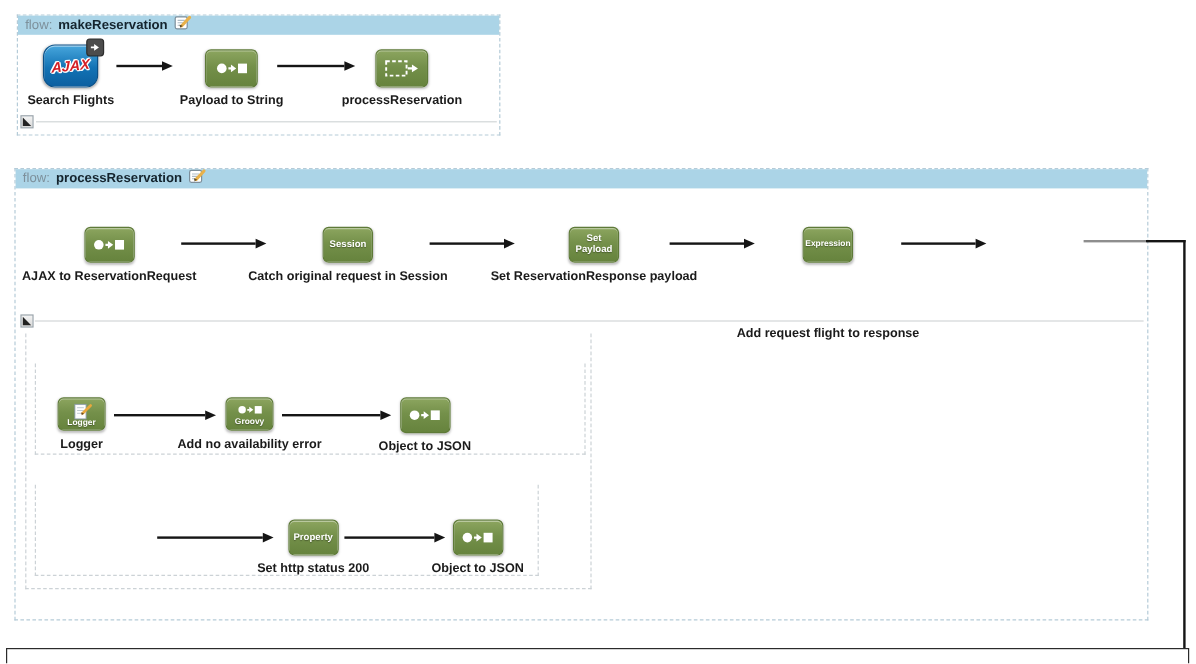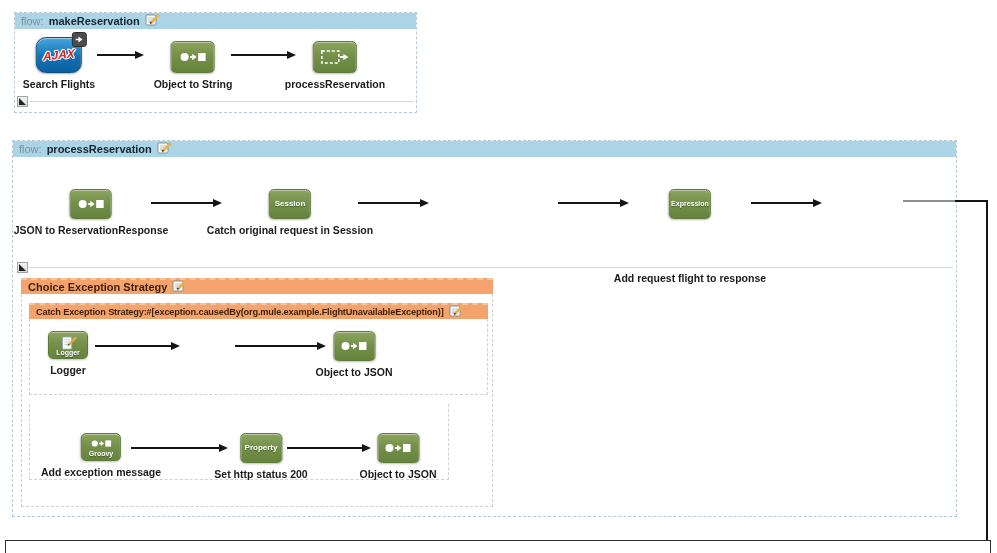--- a/index.html
+++ b/index.html
@@ -91,21 +91,21 @@
 
     <div class="comp" style="left:178px;top:28px;">
       <div class="icon green big">
         <svg width="27" height="14" viewBox="0 0 27 14">
             <circle cx="5" cy="7" r="4" fill="#fff"></circle>
             <path d="M10.5 7 H13" stroke="#fff" stroke-width="1.8"></path>
             <path d="M12.6 3.8 L17 7 L12.6 10.2 Z" fill="#fff"></path>
             <rect x="18.5" y="3" width="7.5" height="8" fill="#fff"></rect>
           </svg>
       </div>
-      <div class="lbl">Object to String</div>
+      <div class="lbl">Payload to String</div>
     </div>
 
     <div class="arrow" style="left:216px;top:41px;width:56px;"></div>
 
     <div class="comp" style="left:320px;top:28px;">
       <div class="icon green big">
         <svg width="32" height="20" viewBox="0 0 32 20">
             <rect x="3" y="4" width="17" height="12" fill="none" stroke="#fff" stroke-width="1.6" stroke-dasharray="3 2"></rect>
             <path d="M21 10 h4" stroke="#fff" stroke-width="1.8"></path>
             <path d="M24.5 6.8 L29.5 10 L24.5 13.2 Z" fill="#fff"></path>
@@ -136,34 +136,40 @@
 
     <div class="comp" style="left:78px;top:48px;">
       <div class="icon green">
         <svg width="27" height="14" viewBox="0 0 27 14">
             <circle cx="5" cy="7" r="4" fill="#fff"></circle>
             <path d="M10.5 7 H13" stroke="#fff" stroke-width="1.8"></path>
             <path d="M12.6 3.8 L17 7 L12.6 10.2 Z" fill="#fff"></path>
             <rect x="18.5" y="3" width="7.5" height="8" fill="#fff"></rect>
           </svg>
       </div>
-      <div class="lbl">JSON to ReservationResponse</div>
+      <div class="lbl">AJAX to ReservationRequest</div>
     </div>
 
     <div class="arrow" style="left:138px;top:61px;width:62px;"></div>
 
     <div class="comp" style="left:277px;top:48px;justify-content:flex-end;">
       <div class="icon green">
         <span class="badge-txt">Session</span>
       </div>
       <div class="lbl">Catch original request in Session</div>
     </div>
 
     <div class="arrow" style="left:345px;top:61px;width:62px;"></div>
 
+    <div class="comp" style="left:482px;top:48px;">
+      <div class="icon green">
+        <span class="badge-txt wrap">Set Payload</span>
+      </div>
+      <div class="lbl">Set ReservationResponse payload</div>
+    </div>
 
     <div class="arrow" style="left:545px;top:61px;width:62px;"></div>
 
     <div class="comp" style="left:677px;top:48px;gap:48px;">
       <div class="icon green">
         <span class="badge-txt" style="font-size:7px;">Expression</span>
       </div>
       <div class="lbl">Add request flight to response</div>
     </div>
 
@@ -171,89 +177,71 @@
 
 
     <div class="collapse" style="left:4px;top:121px;">
         <svg width="9" height="9" viewBox="0 0 9 9">
           <path d="M1 1 L1 8 L8 8 Z" fill="#222"></path>
         </svg>
       </div>
     <div class="sep" style="left:16px;top:126px;width:924px;"></div>
 
     <div class="es-group" style="left:8px;top:137px;width:472px;height:231px;">
-      <div class="es-hdr">
-        <span class="es-title">Choice Exception Strategy</span>
-        <span><svg width="15" height="13" viewBox="0 0 15 13">
-              <rect x="1" y="2" width="10" height="10" rx="1.5" fill="#fff" stroke="#7d8f9b"></rect>
-              <path d="M3 5h6 M3 7h6 M3 9h4" stroke="#aebcc6" stroke-width="0.9" fill="none"></path>
-              <path d="M6.5 9.5 L13 2.5" stroke="#e8b14a" stroke-width="2.6" stroke-linecap="round"></path>
-              <path d="M5.2 11.2 l2.1 -1.7 -2.7 -0.9 z" fill="#5d4a25"></path>
-            </svg></span>
-      </div>
       <div class="es-body" style="height:213px;"></div>
 
       <div class="es-group" style="left:8px;top:25px;width:459px;height:94px;">
-        <div class="es-hdr">
-          <span class="es-title small">Catch Exception Strategy:#[exception.causedBy(org.mule.example.FlightUnavailableException)]</span>
-          <span><svg width="15" height="13" viewBox="0 0 15 13">
-                <rect x="1" y="2" width="10" height="10" rx="1.5" fill="#fff" stroke="#7d8f9b"></rect>
-                <path d="M3 5h6 M3 7h6 M3 9h4" stroke="#aebcc6" stroke-width="0.9" fill="none"></path>
-                <path d="M6.5 9.5 L13 2.5" stroke="#e8b14a" stroke-width="2.6" stroke-linecap="round"></path>
-                <path d="M5.2 11.2 l2.1 -1.7 -2.7 -0.9 z" fill="#5d4a25"></path>
-              </svg></span>
-        </div>
         <div class="es-body" style="height:76px;"></div>
 
         <div class="comp" style="left:39px;top:28px;">
           <div class="icon green stack">
             <svg width="22" height="15" viewBox="0 0 22 16">
                 <rect x="5" y="1" width="10" height="13" fill="#fdfdfd" stroke="#8899a6" stroke-width="0.8"></rect>
                 <path d="M7 4h6 M7 6.5h6 M7 9h4" stroke="#b9c4cc" stroke-width="0.8" fill="none"></path>
                 <path d="M12 9 L19 2" stroke="#e9a83c" stroke-width="2.4" stroke-linecap="round"></path>
                 <path d="M11.2 10.6 l1.9 -1.7 -2.5 -0.7 z" fill="#6b4a23"></path>
               </svg>
             <span class="badge-txt" style="font-size:7px;margin-top:-3px;">Logger</span>
           </div>
           <div class="lbl">Logger</div>
         </div>
 
         <div class="arrow" style="left:66px;top:42px;width:76px;"></div>
 
+        <div class="comp" style="left:179px;top:28px;">
+          <div class="icon green stack">
+            <svg width="21" height="11" viewBox="0 0 27 14">
+                <circle cx="5" cy="7" r="4" fill="#fff"></circle>
+                <path d="M10.5 7 H13" stroke="#fff" stroke-width="1.8"></path>
+                <path d="M12.6 3.8 L17 7 L12.6 10.2 Z" fill="#fff"></path>
+                <rect x="18.5" y="3" width="7.5" height="8" fill="#fff"></rect>
+              </svg>
+            <span class="badge-txt" style="font-size:7px;">Groovy</span>
+          </div>
+          <div class="lbl">Add no availability error</div>
+        </div>
 
         <div class="arrow" style="left:206px;top:42px;width:82px;"></div>
 
         <div class="comp" style="left:325px;top:28px;">
           <div class="icon green">
             <svg width="27" height="14" viewBox="0 0 27 14">
                 <circle cx="5" cy="7" r="4" fill="#fff"></circle>
                 <path d="M10.5 7 H13" stroke="#fff" stroke-width="1.8"></path>
                 <path d="M12.6 3.8 L17 7 L12.6 10.2 Z" fill="#fff"></path>
                 <rect x="18.5" y="3" width="7.5" height="8" fill="#fff"></rect>
               </svg>
           </div>
           <div class="lbl">Object to JSON</div>
         </div>
       </div>
 
       <div class="es-group" style="left:8px;top:126px;width:420px;height:94px;">
         <div class="es-body" style="height:76px;"></div>
 
-        <div class="comp" style="left:72px;top:29px;">
-          <div class="icon green stack">
-            <svg width="21" height="11" viewBox="0 0 27 14">
-                <circle cx="5" cy="7" r="4" fill="#fff"></circle>
-                <path d="M10.5 7 H13" stroke="#fff" stroke-width="1.8"></path>
-                <path d="M12.6 3.8 L17 7 L12.6 10.2 Z" fill="#fff"></path>
-                <rect x="18.5" y="3" width="7.5" height="8" fill="#fff"></rect>
-              </svg>
-            <span class="badge-txt" style="font-size:7px;">Groovy</span>
-          </div>
-          <div class="lbl">Add exception message</div>
-        </div>
 
         <div class="arrow" style="left:102px;top:43px;width:88px;"></div>
 
         <div class="comp" style="left:232px;top:29px;">
           <div class="icon green">
             <span class="badge-txt">Property</span>
           </div>
           <div class="lbl">Set http status 200</div>
         </div>
 

